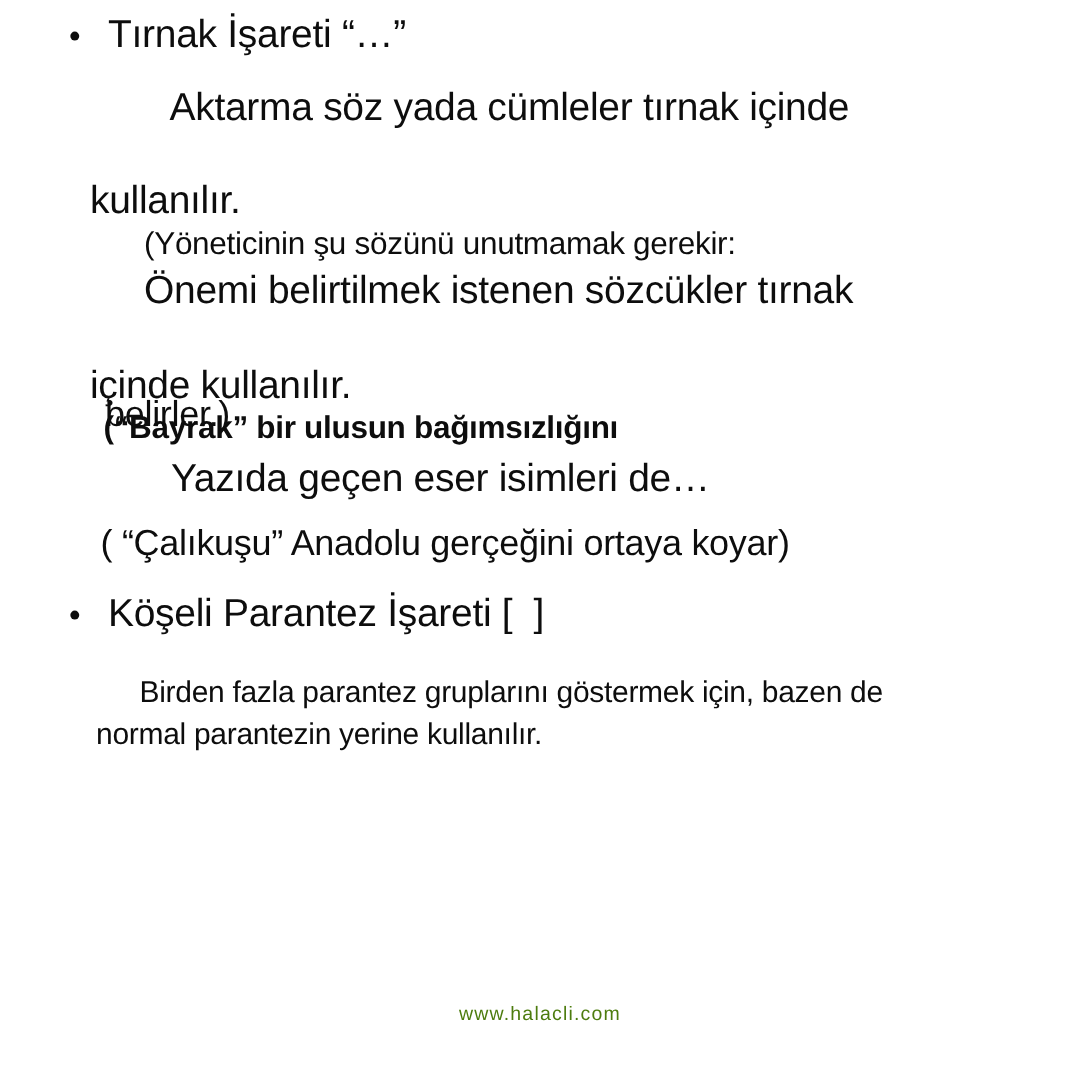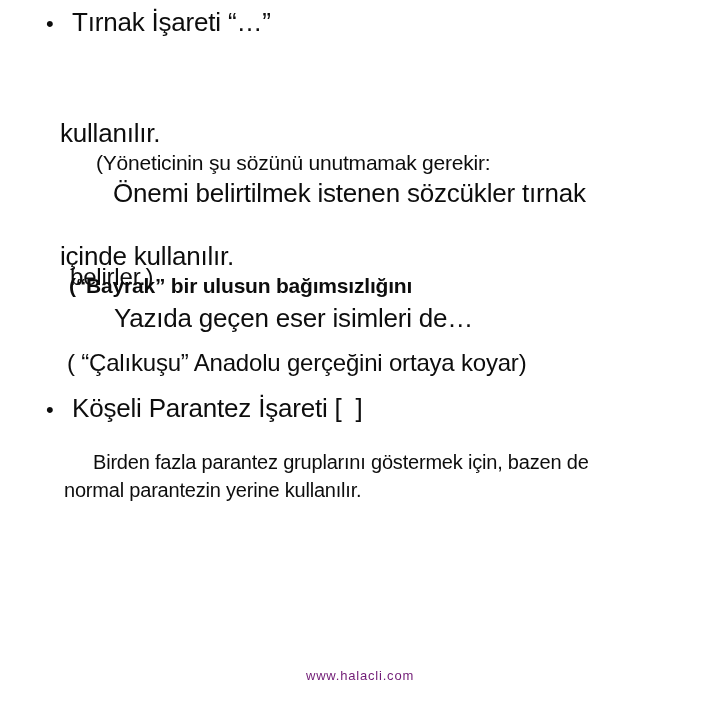--- a/index.html
+++ b/index.html
@@ -35,50 +35,51 @@
     flex: 0 0 26px;
   }
 
   .run-note-gap-wide  { margin-left: 36px; }
   .run-note-gap       { margin-left: 9px; font-weight: bold; }
 
   .l1  { left: 46px;  top: 6px;   }
   .l2  { left: 113px; top: 55px;  }
   .l3  { left: 43px;  top: 97px;  }
   .l4  { left: 66px;  top: 136px; }
-  .l5  { left: 113px; top: 177px; }
+  .l5  { left: 96px; top: 177px; }
   .l6  { left: 43px;  top: 220px; }
   .l7  { left: 70px;  top: 262px; }
   .l8  { left: 114px; top: 302px; }
   .l9  { left: 67px;  top: 348px; }
   .l10 { left: 46px;  top: 392px; }
   .l11 { left: 93px;  top: 450px; }
   .l12 { left: 64px;  top: 478px; }
 
   .footer {
     position: absolute;
     left: 0;
     top: 668px;
     width: 100%;
     text-align: center;
     font-size: 13px;
     letter-spacing: 0.8px;
-    color: #701a75;
+    color: #4d7c0f;
   }
 </style>
 </head>
 <body>
 
 <div class="slide">
 
   <div class="line l1 bullet-line">
     <span class="bullet-marker">•</span>
     <span class="txt-main">Tırnak İşareti “…”</span>
   </div>
 
+  <div class="line l2 txt-main">Aktarma söz yada cümleler tırnak içinde</div>
 
   <div class="line l3">
     <span class="txt-main">kullanılır.</span>
     <span class="txt-note run-note-gap-wide">(Yöneticinin şu sözünü unutmamak gerekir:</span>
   </div>
 
 
   <div class="line l5 txt-main">Önemi belirtilmek istenen sözcükler tırnak</div>
 
   <div class="line l6">

